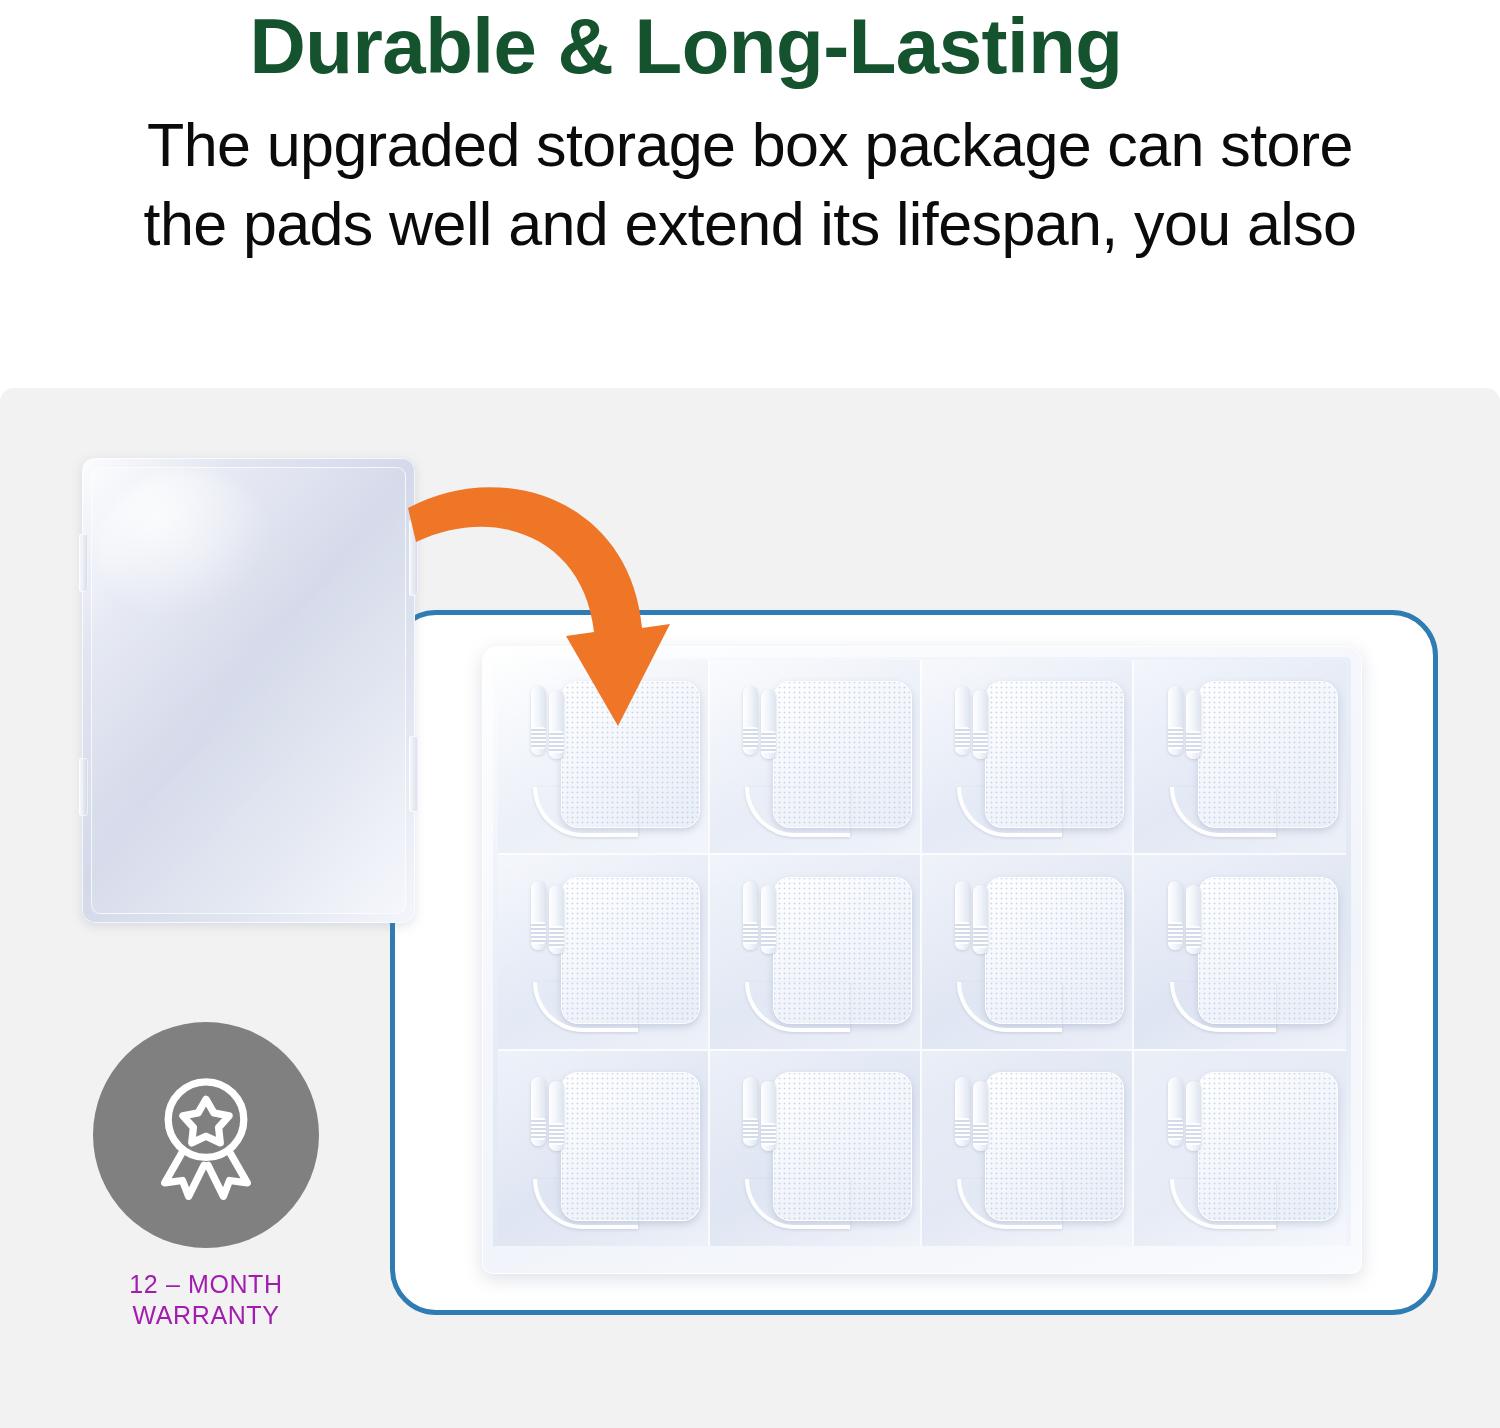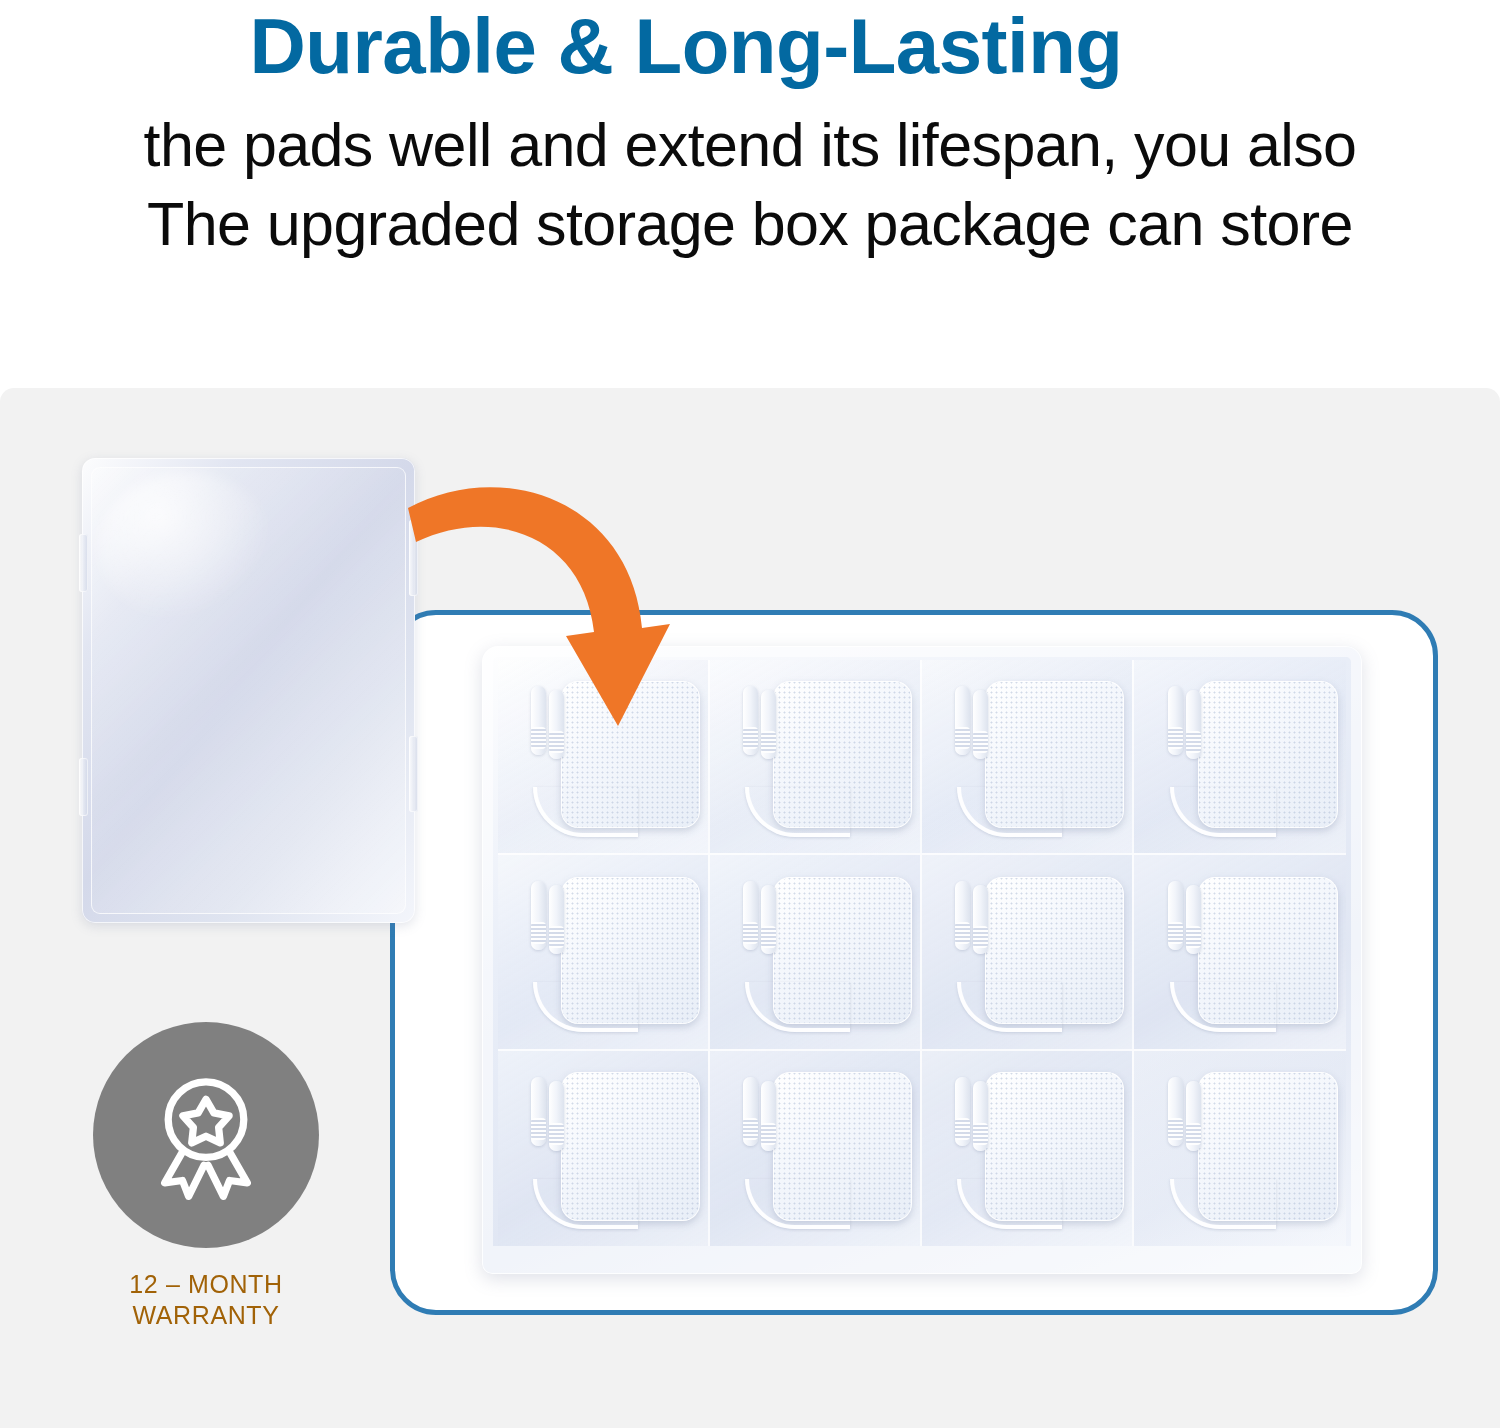--- a/index.html
+++ b/index.html
@@ -30,21 +30,21 @@
     background: #ffffff;
     text-align: center;
   }
 
   .headline {
     position: absolute;
     left: 0; top: 2px;
     width: 1372px;
     font-size: 78px;
     font-weight: bold;
-    color: #0369a1;
+    color: #14532d;
     letter-spacing: -0.5px;
     line-height: 88px;
     white-space: nowrap;
   }
 
   .subcopy {
     position: absolute;
     left: 50px; top: 106px;
     width: 1400px;
     font-size: 61px;
@@ -260,37 +260,37 @@
     background: #808080;
     display: flex;
     align-items: center;
     justify-content: center;
   }
 
   .badge-text {
     margin-top: 21px;
     font-size: 25px;
     font-weight: 400;
-    color: #a16207;
+    color: #a21caf;
     line-height: 31px;
     letter-spacing: 0.6px;
   }
   .badge-text .line { display: block; white-space: nowrap; }
 </style>
 </head>
 <body>
 
 <div id="page">
 
   <div class="header">
     <div class="headline">Durable &amp; Long-Lasting</div>
 
     <div class="subcopy">
+      <span class="line">The upgraded storage box package can store</span>
       <span class="line">the pads well and extend its lifespan, you also</span>
-      <span class="line">The upgraded storage box package can store</span>
     </div>
   </div>
 
   <div class="panel">
 
     <div class="blue-frame"></div>
 
     <div class="lid">
       <span class="lid-tab l1"></span>
       <span class="lid-tab l2"></span>

